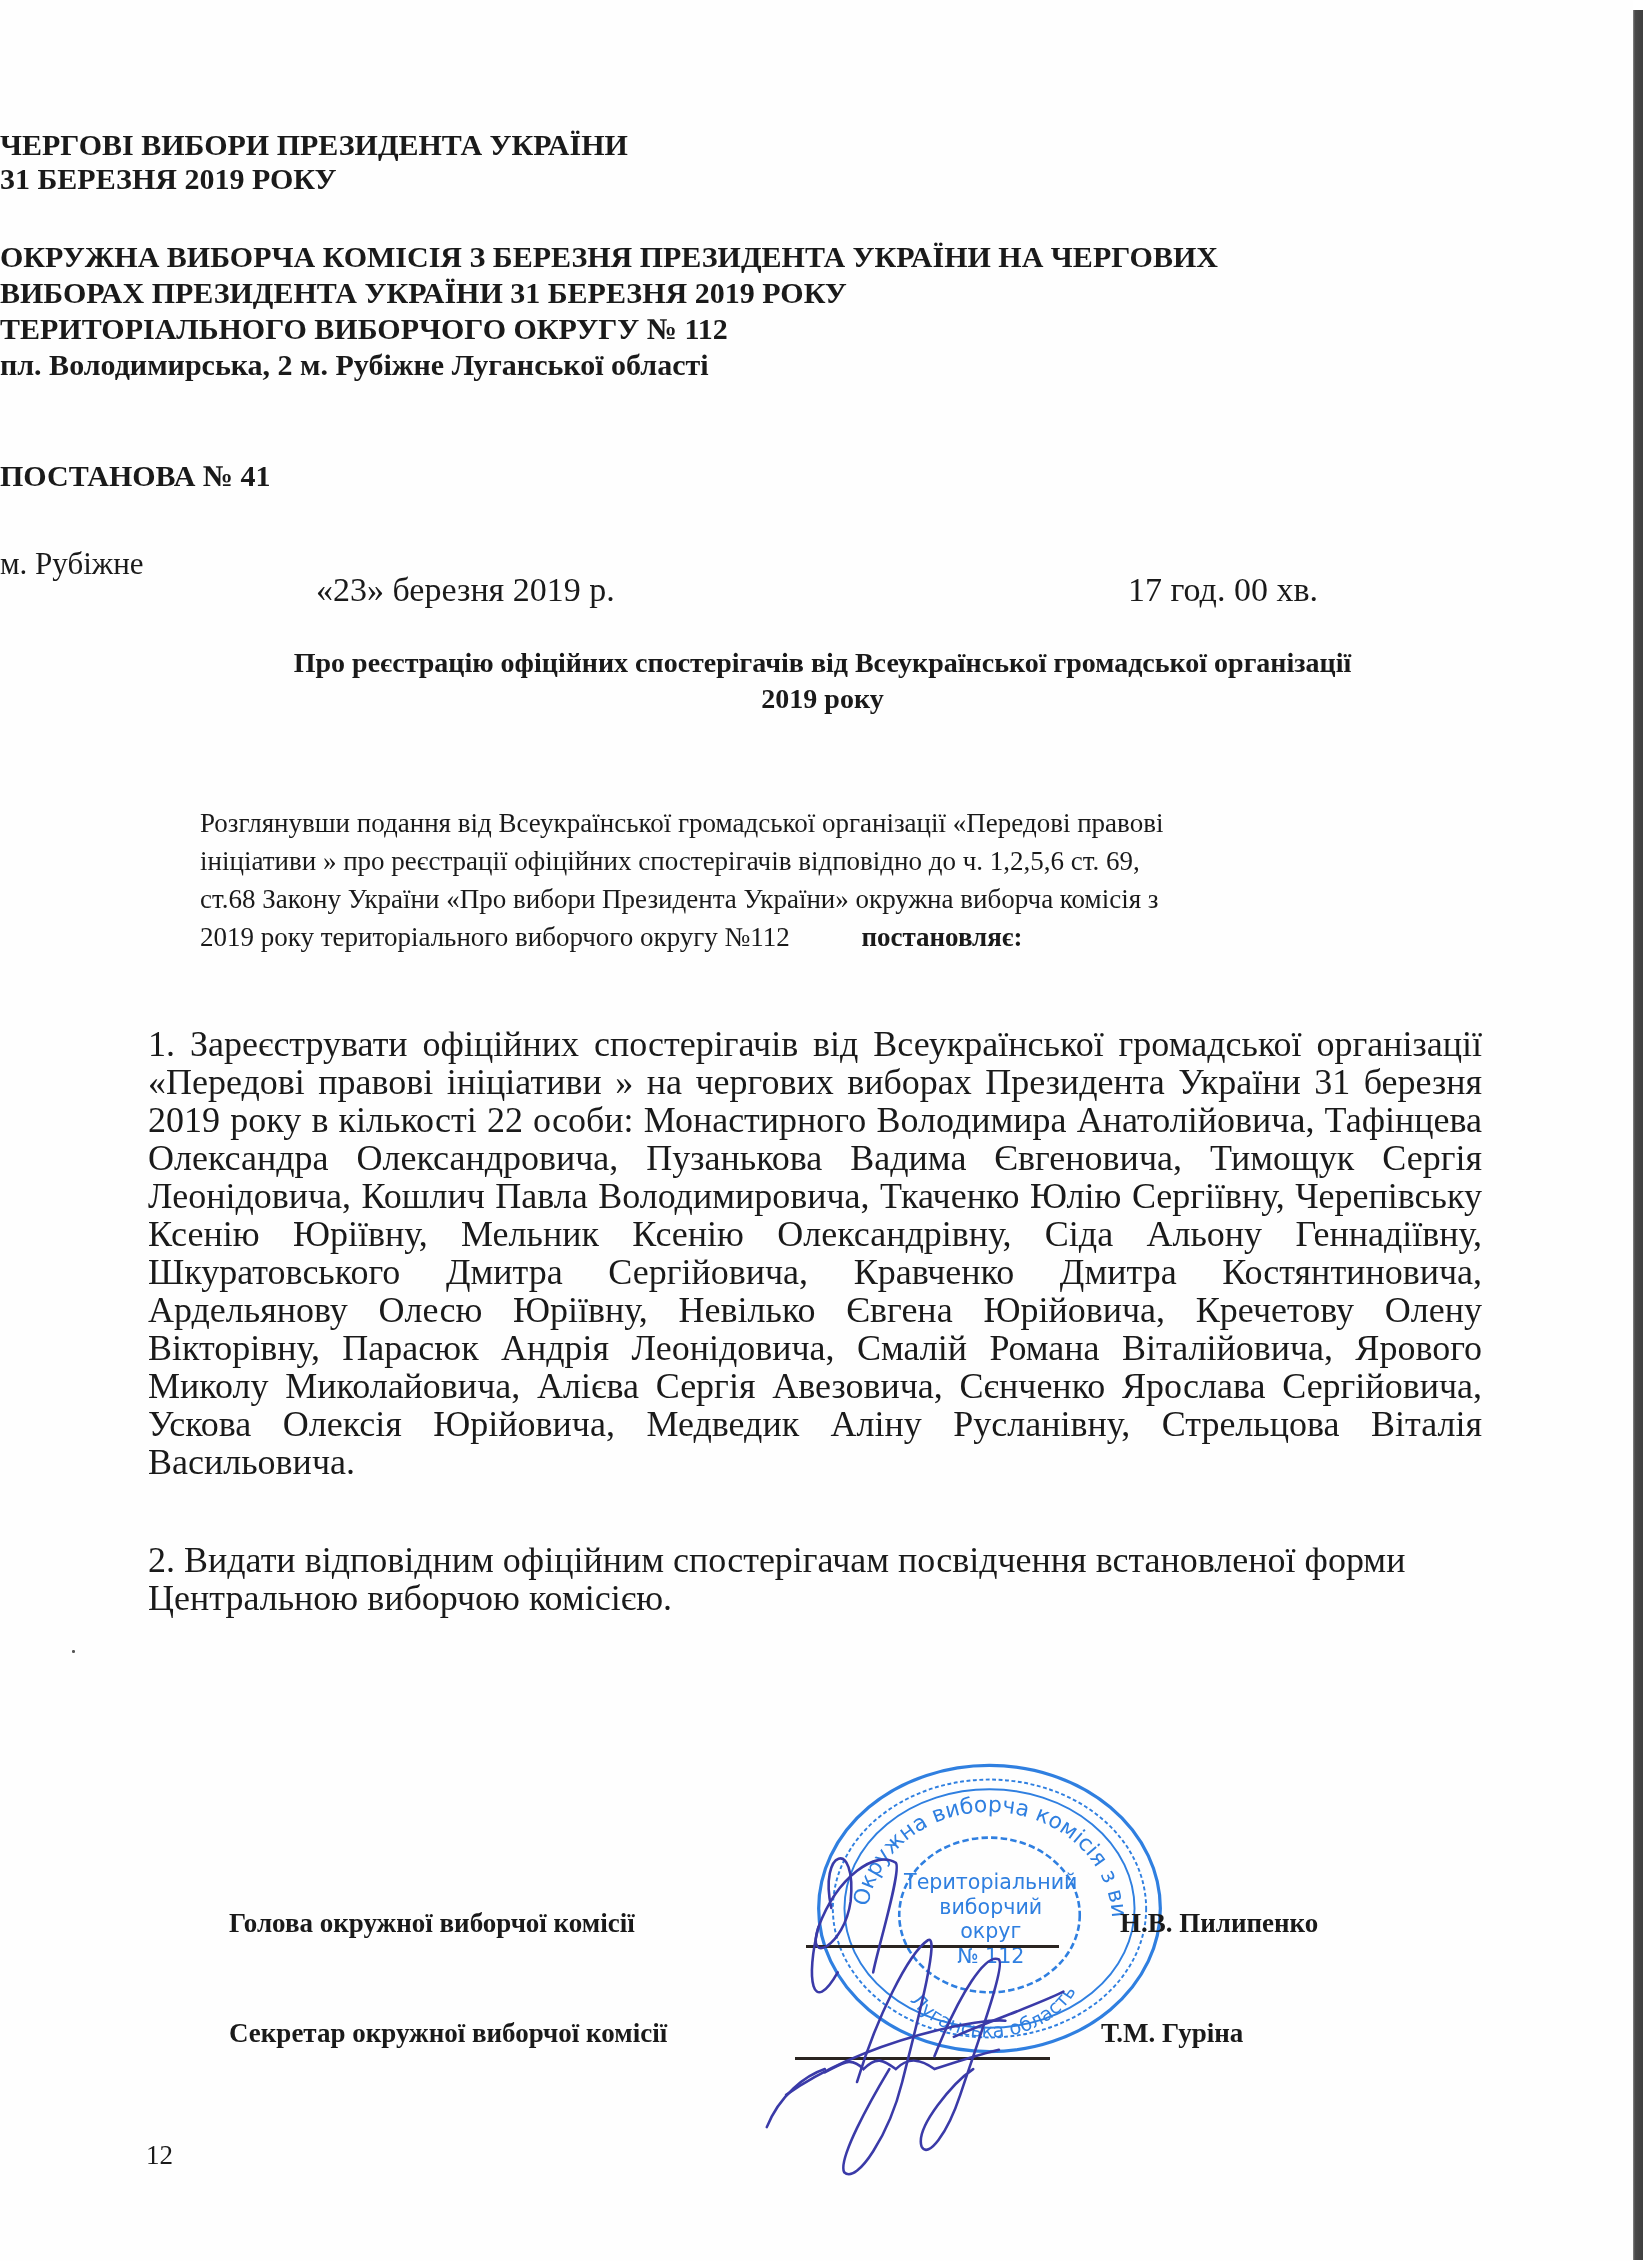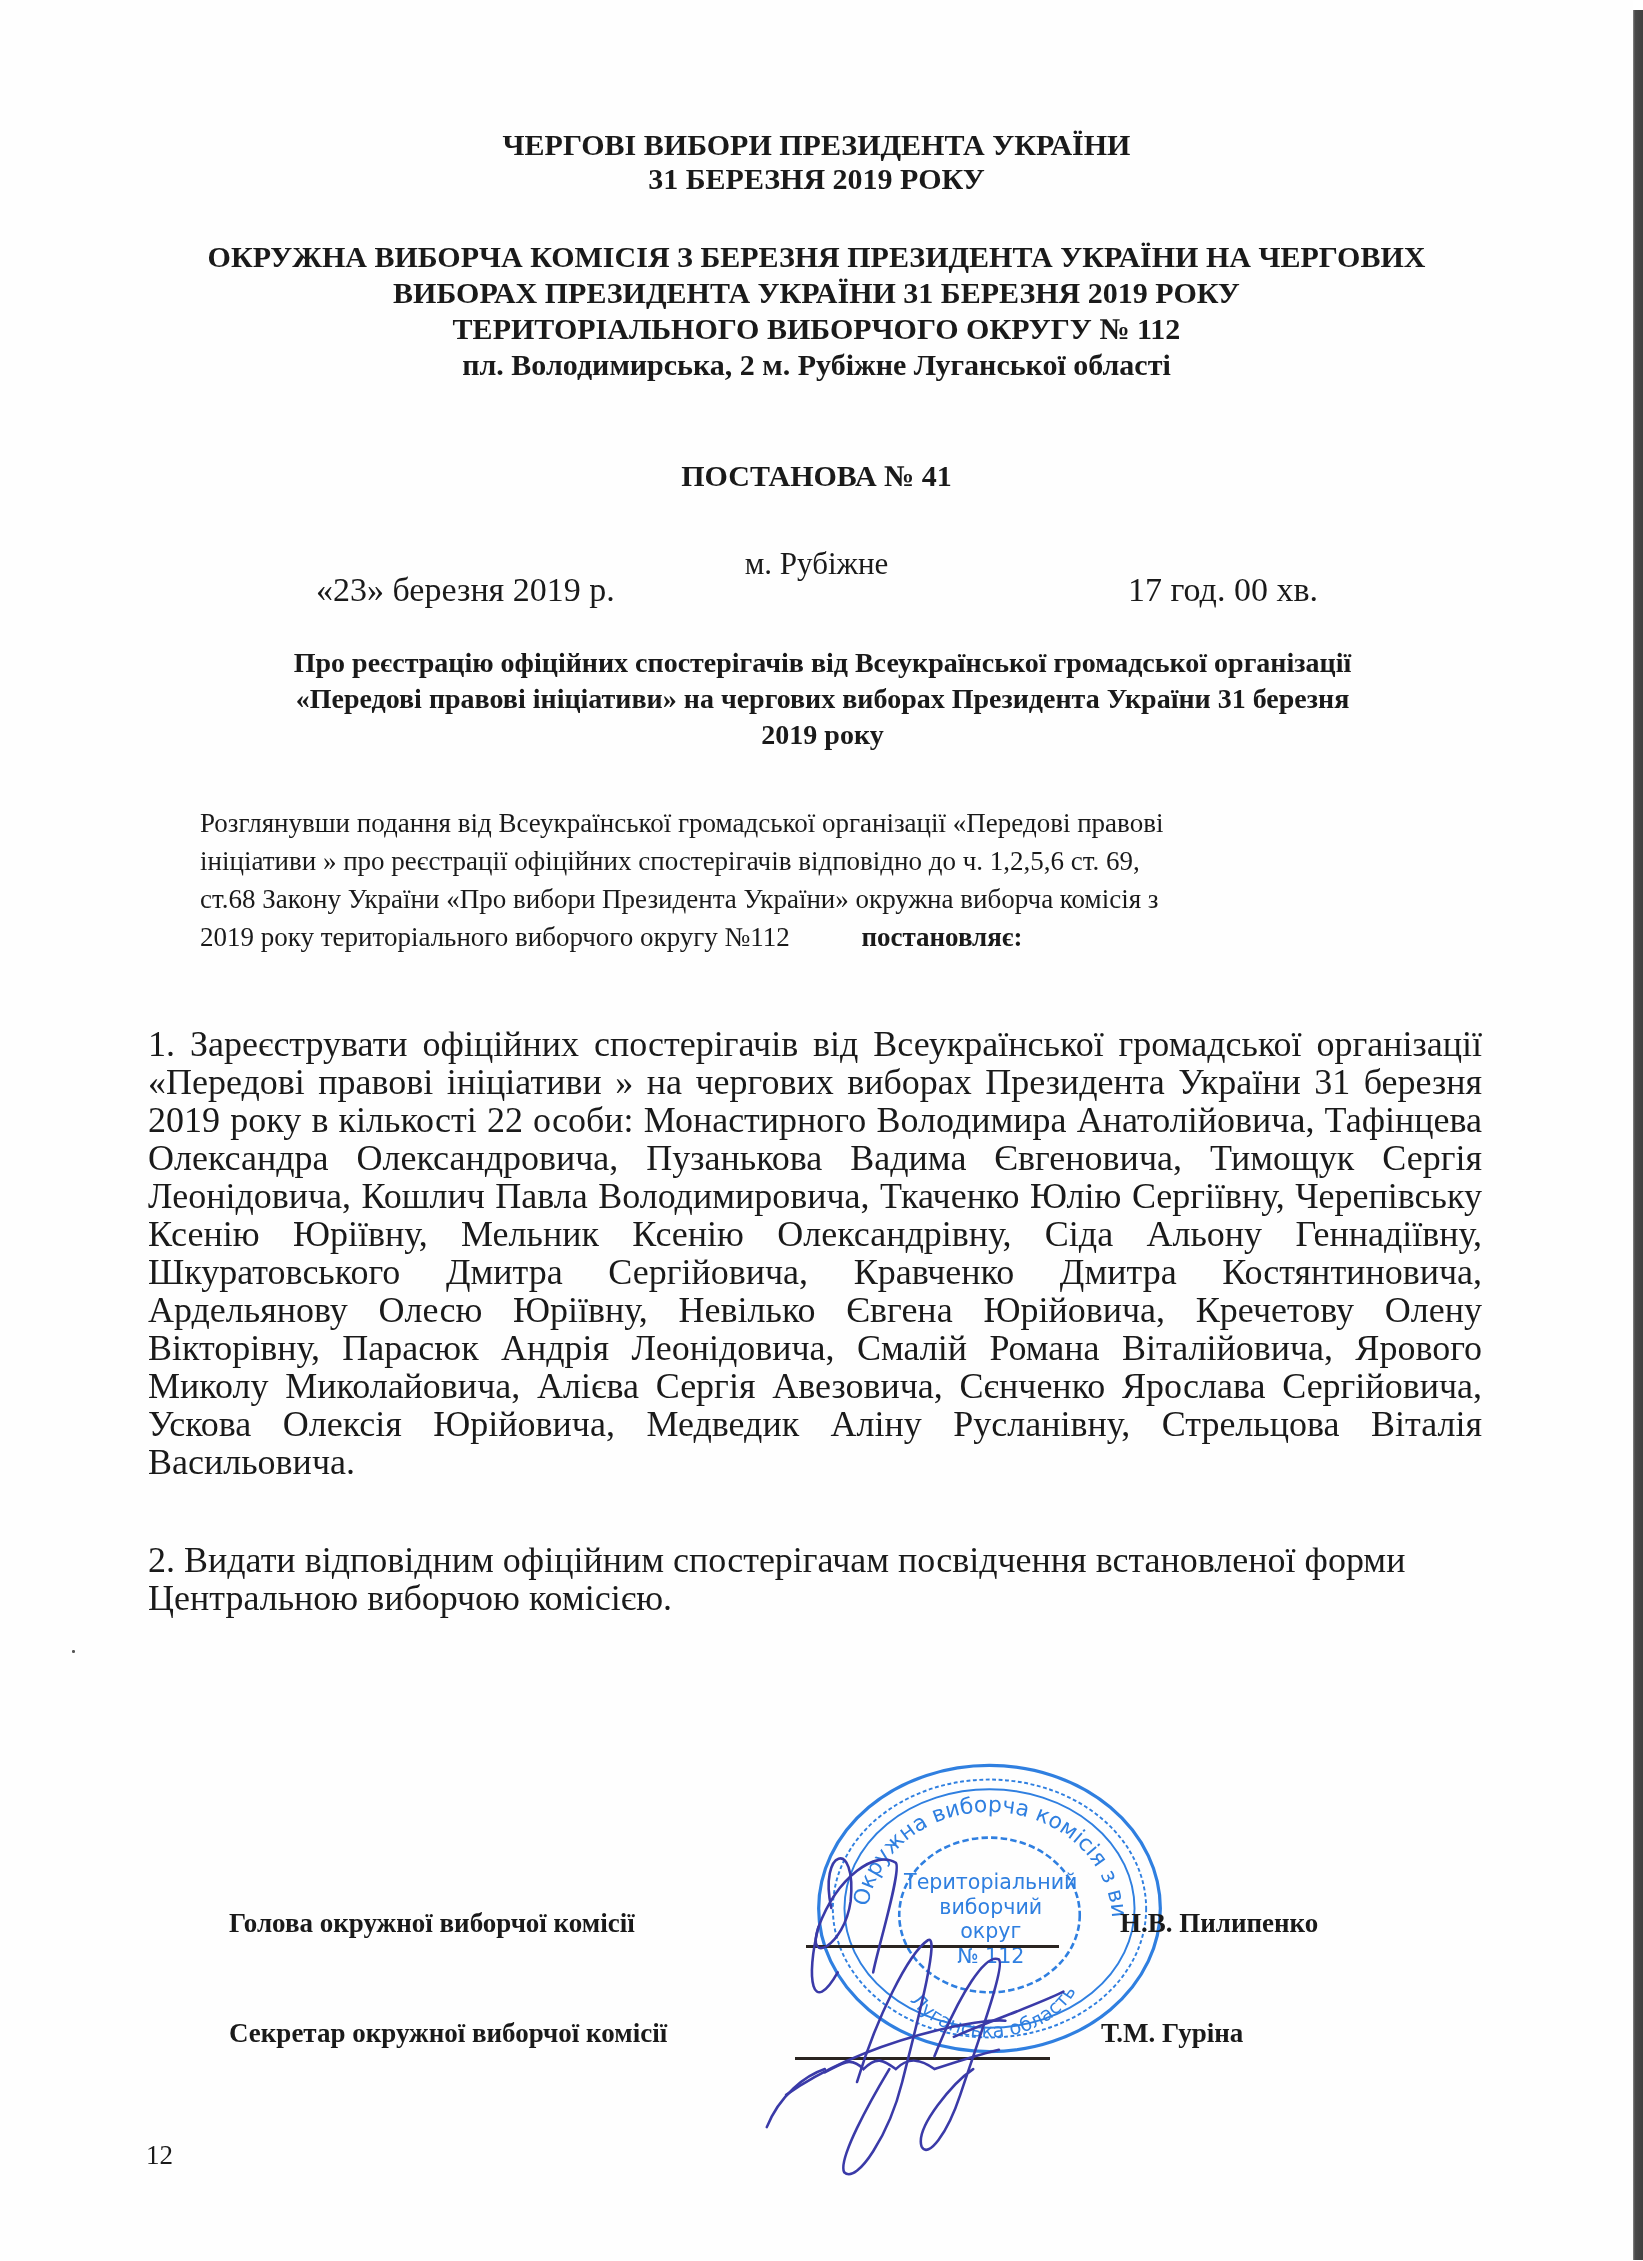--- a/index.html
+++ b/index.html
@@ -1,21 +1,21 @@
 <!DOCTYPE html>
 <html style="font-size:10.3px"><head>
   <meta charset="utf-8">
   <style>
     html, body { margin: 0; padding: 0; background: #ffffff; }
     body { width: 1644px; height: 2261px; position: relative; overflow: hidden;
            font-family: "Liberation Serif", "DejaVu Serif", serif; color: #1a1a1a; }
     .page { position: absolute; left: 0; top: 0; width: 1633px; height: 2261px; background: #fefefe; }
     .scan-edge { position: absolute; left: 1633px; top: 9.7px; width: 11px; height: 2250px;
                  background: linear-gradient(to right, #8a8a8a 0, #4a4a4a 1.9px, #3d3d3d 100%); }
-    .center { position: absolute; left: 0; width: 1633px; text-align: center; }
+    .center { position: absolute; left: 0; width: 1633px; }
     .hdr { font-weight: bold; font-size: 30px; line-height: 34px; letter-spacing: 0; }
     .hdr1 { top: 128px; }
     .hdr1b { top: 162px; }
     .hdr2 { top: 240px; }
     .hdr2b { top: 276px; }
     .hdr2c { top: 312px; }
     .hdr2d { top: 348px; }
     .title { top: 459px; font-weight: bold; font-size: 30px; line-height: 34px; }
     .city  { top: 548px; font-weight: normal; font-size: 31px; line-height: 31px; }
     .date-row { position: absolute; top: 574px; font-size: 34px; line-height: 31px; }
@@ -58,21 +58,20 @@
 <div class="center hdr hdr2c">ТЕРИТОРІАЛЬНОГО ВИБОРЧОГО ОКРУГУ № 112</div>
 <div class="center hdr hdr2d">пл. Володимирська, 2    м. Рубіжне   Луганської області</div>
 
 <div class="center title">ПОСТАНОВА № 41</div>
 <div class="center city">м. Рубіжне</div>
 <div class="date-row date-left">«23» березня  2019 р.</div>
 <div class="date-row date-right">17 год.  00 хв.</div>
 
 <div class="subject">
   <div>Про реєстрацію офіційних спостерігачів від Всеукраїнської громадської організації</div>
-  <div>«Передові правові ініціативи»  на чергових виборах Президента України 31 березня</div>
   <div>2019 року</div>
 </div>
 
 <div class="preamble">
   <div>Розглянувши подання від Всеукраїнської громадської організації «Передові правові</div>
   <div>ініціативи »  про реєстрації офіційних спостерігачів  відповідно до ч. 1,2,5,6 ст. 69,</div>
   <div>ст.68 Закону України «Про вибори Президента України» окружна виборча комісія з</div>
   <div>
     <span>2019 року територіального виборчого округу №112</span>
     <span style="display:inline-block;width:58px"></span>

